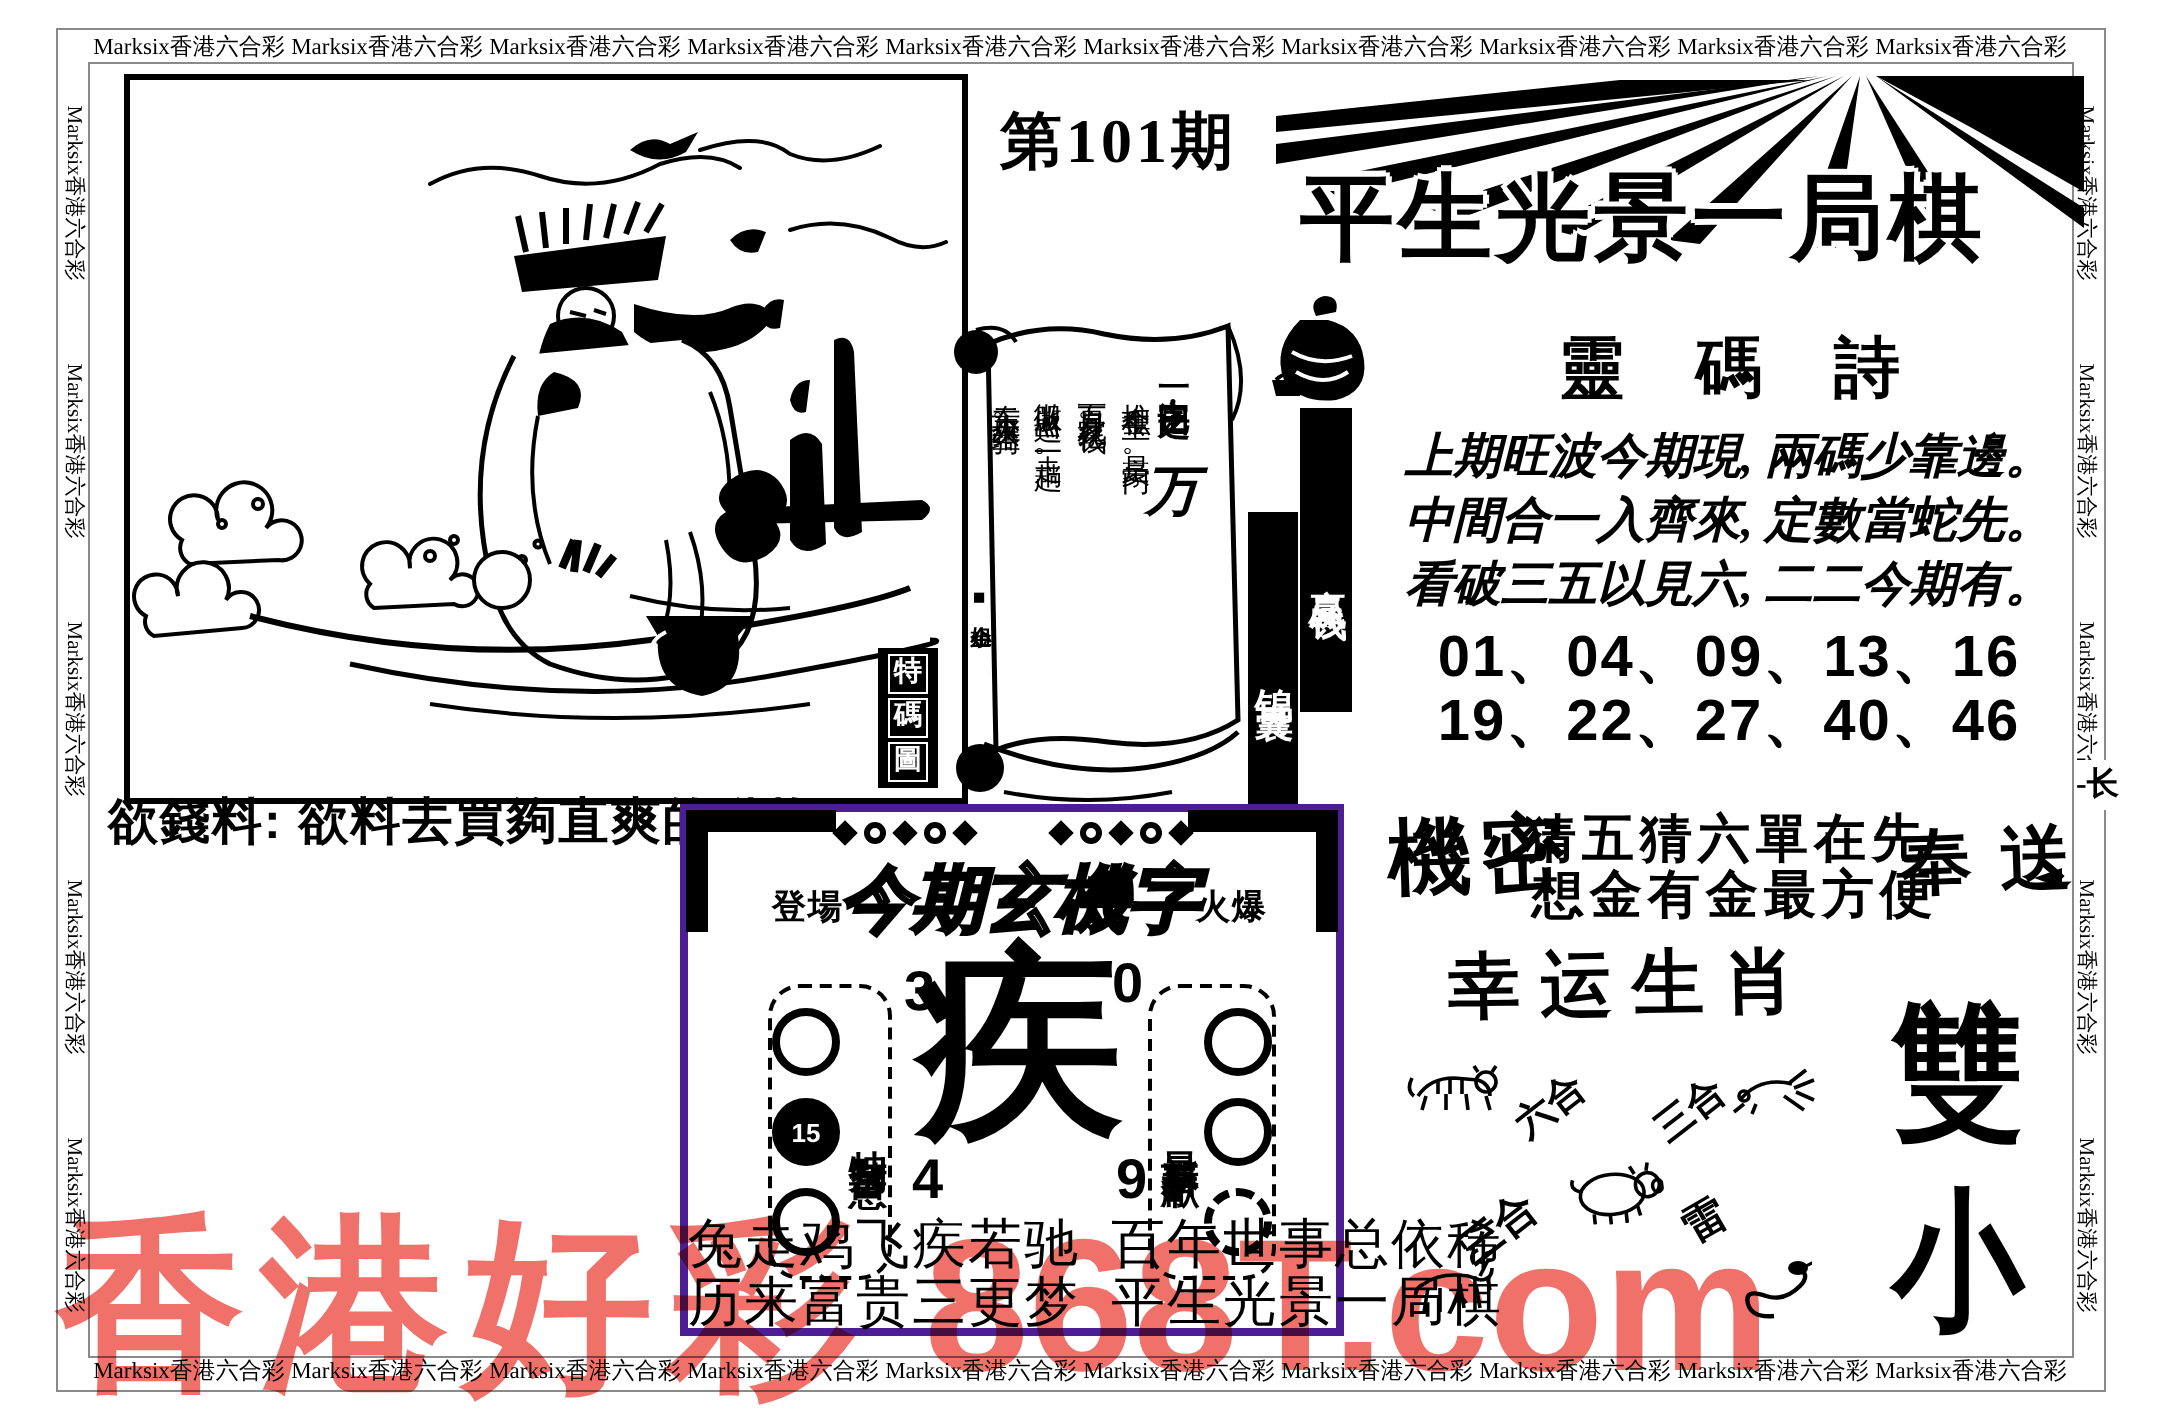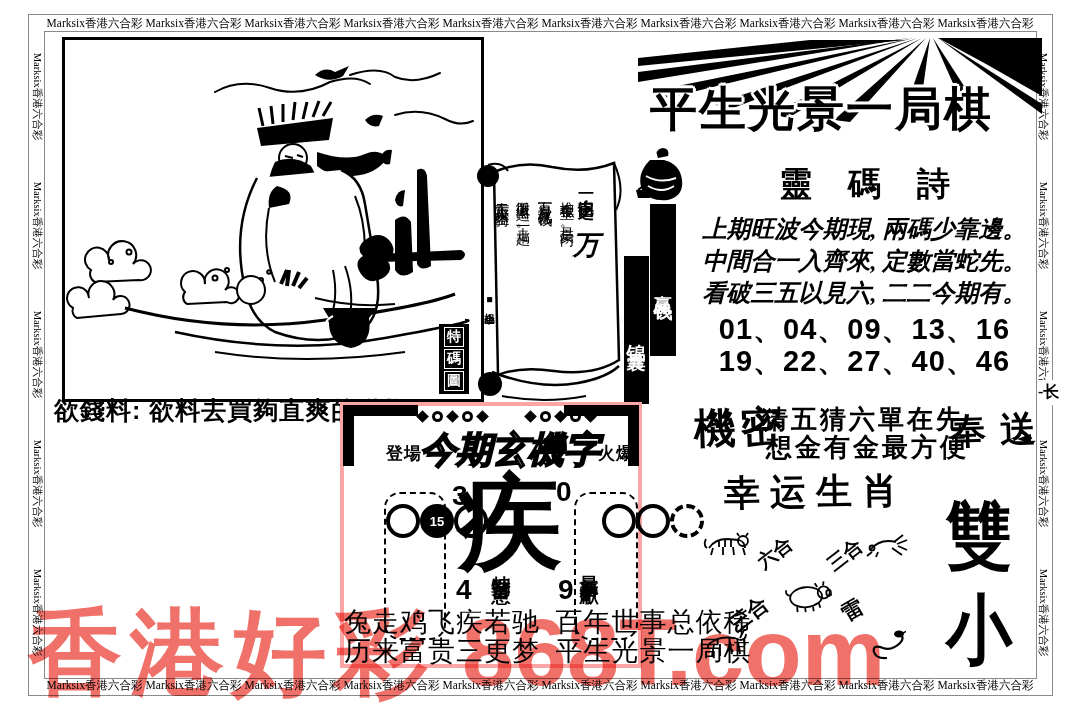--- a/index.html
+++ b/index.html
@@ -40,34 +40,34 @@
   
   .poem-block{left:692px;top:162px;width:345px;text-align:center;}
   .poem-title{font-size:33px;font-weight:900;letter-spacing:36px;text-indent:36px;white-space:nowrap;}
   .poem-line{font-size:24px;font-weight:bold;line-height:32px;white-space:nowrap;font-style:italic;}
   .poem-num{font-size:29px;font-weight:900;line-height:32px;letter-spacing:1px;white-space:nowrap;font-family:"Liberation Sans",sans-serif;}
 
   
   .wanted{left:54px;top:394px;font-size:25px;font-weight:900;letter-spacing:1px;font-family:"Liberation Sans",sans-serif;white-space:nowrap;}
 
   
-  .mystery-box{left:340px;top:402px;width:302px;height:266px;border:4px solid #fca5a5;background:#fff;box-sizing:border-box;}
+  .mystery-box{left:340px;top:402px;width:332px;height:266px;border:4px solid #4c1d95;background:#fff;box-sizing:border-box;}
   .corner{position:absolute;width:64px;height:50px;}
   .corner.tl{left:-1px;top:-1px;border-left:11px solid #000;border-top:11px solid #000;}
   .corner.tr{right:-1px;top:-1px;border-right:11px solid #000;border-top:11px solid #000;}
   .chain{position:absolute;top:5px;display:flex;align-items:center;gap:5px;}
   .chain .dia{width:9px;height:9px;background:#000;transform:rotate(45deg);}
   .chain .ring{width:11px;height:11px;border:3px solid #000;border-radius:50%;box-sizing:border-box;}
   .side-orn{position:absolute;display:flex;flex-direction:column;align-items:center;gap:4px;}
   .stage,.hot{position:absolute;top:36px;font-size:17px;font-weight:900;letter-spacing:1px;}
   .mystery-title{position:absolute;left:76px;top:20px;width:178px;text-align:center;font-size:36px;font-weight:700;
       font-style:italic;color:#fff;-webkit-text-stroke:1.8px #000;text-shadow:0 0 1px #000;white-space:nowrap;}
   .dash-panel{position:absolute;top:86px;width:62px;height:148px;border:2.5px dashed #000;border-radius:16px;
       display:flex;justify-content:space-around;align-items:center;box-sizing:border-box;}
-  .circ-col{display:flex;flex-direction:row;justify-content:space-between;height:124px;}
+  .circ-col{display:flex;flex-direction:column;justify-content:space-between;height:124px;}
   .circ{width:26px;height:26px;border:4px solid #000;border-radius:50%;box-sizing:content-box;
       display:flex;align-items:center;justify-content:center;}
   .circ.filled{background:#000;color:#fff;font-size:13px;font-weight:900;font-family:"Liberation Sans",sans-serif;}
   .circ.dashed{border-style:dashed;}
   .panel-label{writing-mode:vertical-rl;text-orientation:upright;font-size:19px;font-weight:900;letter-spacing:3px;}
   .corner-num{position:absolute;font-size:28px;font-weight:900;font-family:"Liberation Sans",sans-serif;}
   .mystery-char{position:absolute;left:112px;top:62px;width:108px;text-align:center;
       font-size:104px;line-height:1.05;font-weight:900;}
   .verse{position:absolute;width:100%;text-align:center;font-size:27px;font-weight:normal;letter-spacing:1px;white-space:pre;}
 
@@ -201,20 +201,21 @@
         <path d="M268,276 q-12,6 -4,16" stroke="#fff" stroke-width="2" fill="none"></path>
       </g>
     </svg>
     <div class="abs code-label">
         <span>特</span>
         <span>碼</span>
         <span>圖</span>
       </div>
   </div>
 
+  <div class="abs issue">第101期</div>
   <svg class="abs" style="left:638px;top:38px;" width="404" height="92" viewBox="0 0 404 92">
     <g fill="#000">
       <polygon points="300,0 404,0 404,58 348,26"></polygon>
       <polygon points="300,0 404,66 404,76"></polygon>
       <polygon points="295,0 348,82 332,84"></polygon>
       <polygon points="292,0 280,86 262,86"></polygon>
       <polygon points="288,0 212,84 196,82"></polygon>
       <polygon points="284,0 150,80 134,76"></polygon>
       <polygon points="280,0 90,72 76,66"></polygon>
       <polygon points="276,0 30,60 20,52"></polygon>

